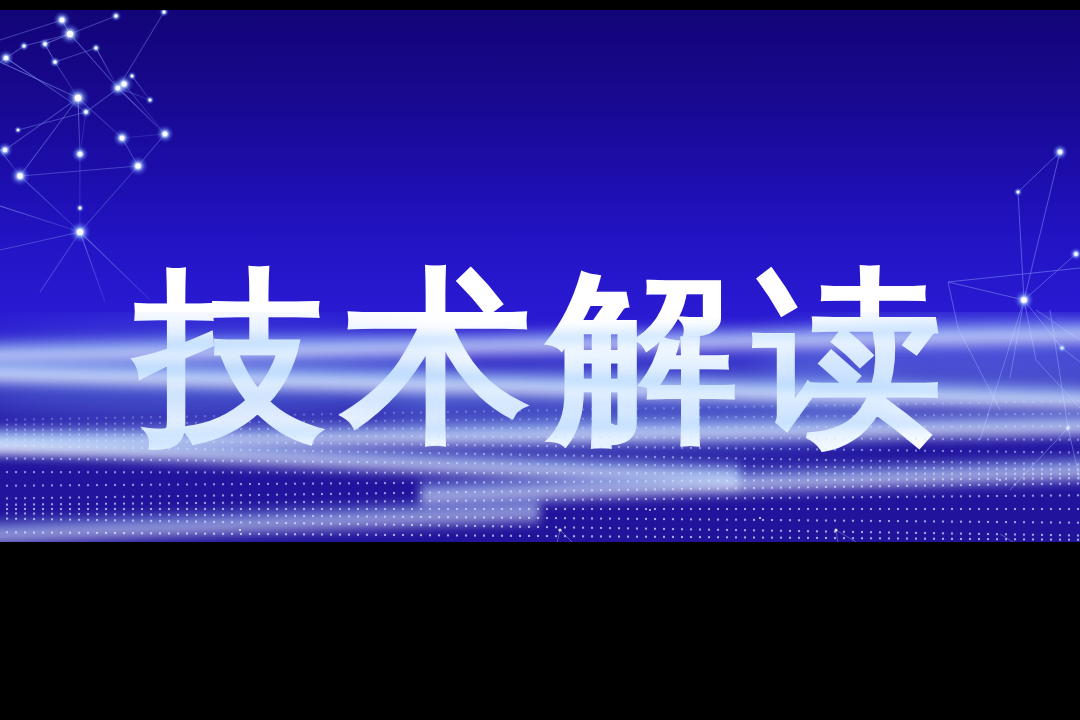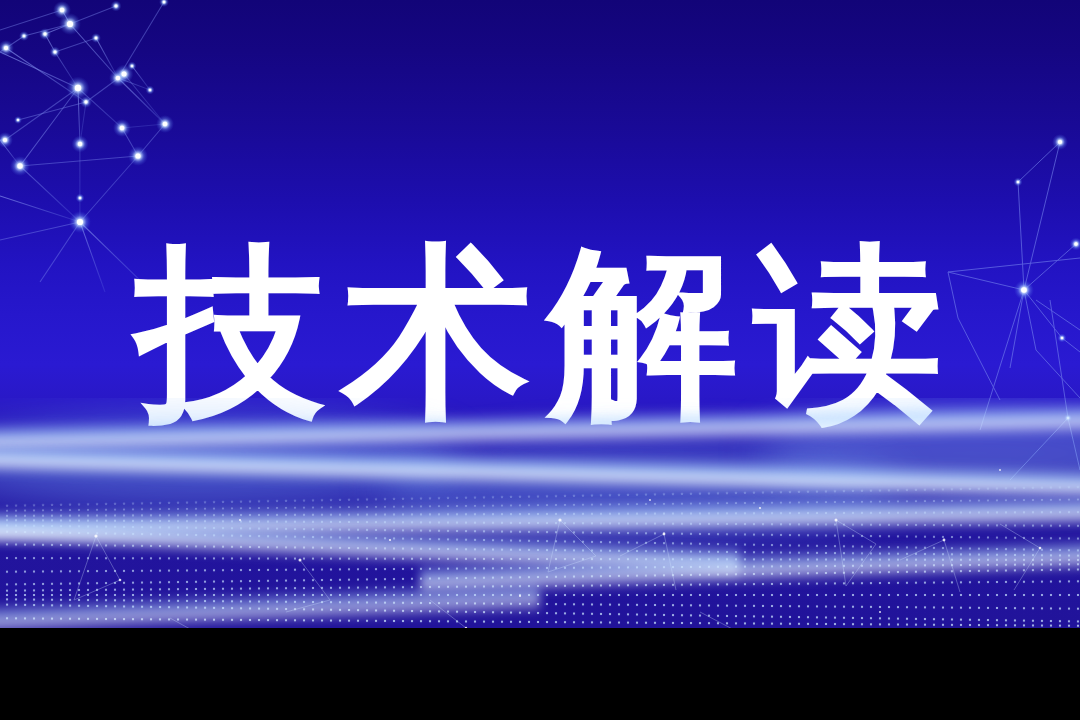--- a/index.html
+++ b/index.html
@@ -1,20 +1,21 @@
 <!DOCTYPE html>
 <html><head>
 <meta charset="utf-8">
 <style>
   html,body{margin:0;padding:0;background:#000;}
   #stage{
     position:relative;
-    width:1080px;height:628px;
+    width:1080px;height:532px;
     overflow:hidden;
-    font-family:Liberation Mono, monospace;
+    font-family:Liberation Serif, serif;
+    margin-top:10px;
   }
   
   .bg-gradient{
     position:absolute;inset:0;
     background:linear-gradient(to bottom,
       #120478 0%,
       #150682 8%,
       #190a96 20%,
       #1d0eae 32%,
       #2213c2 42%,

